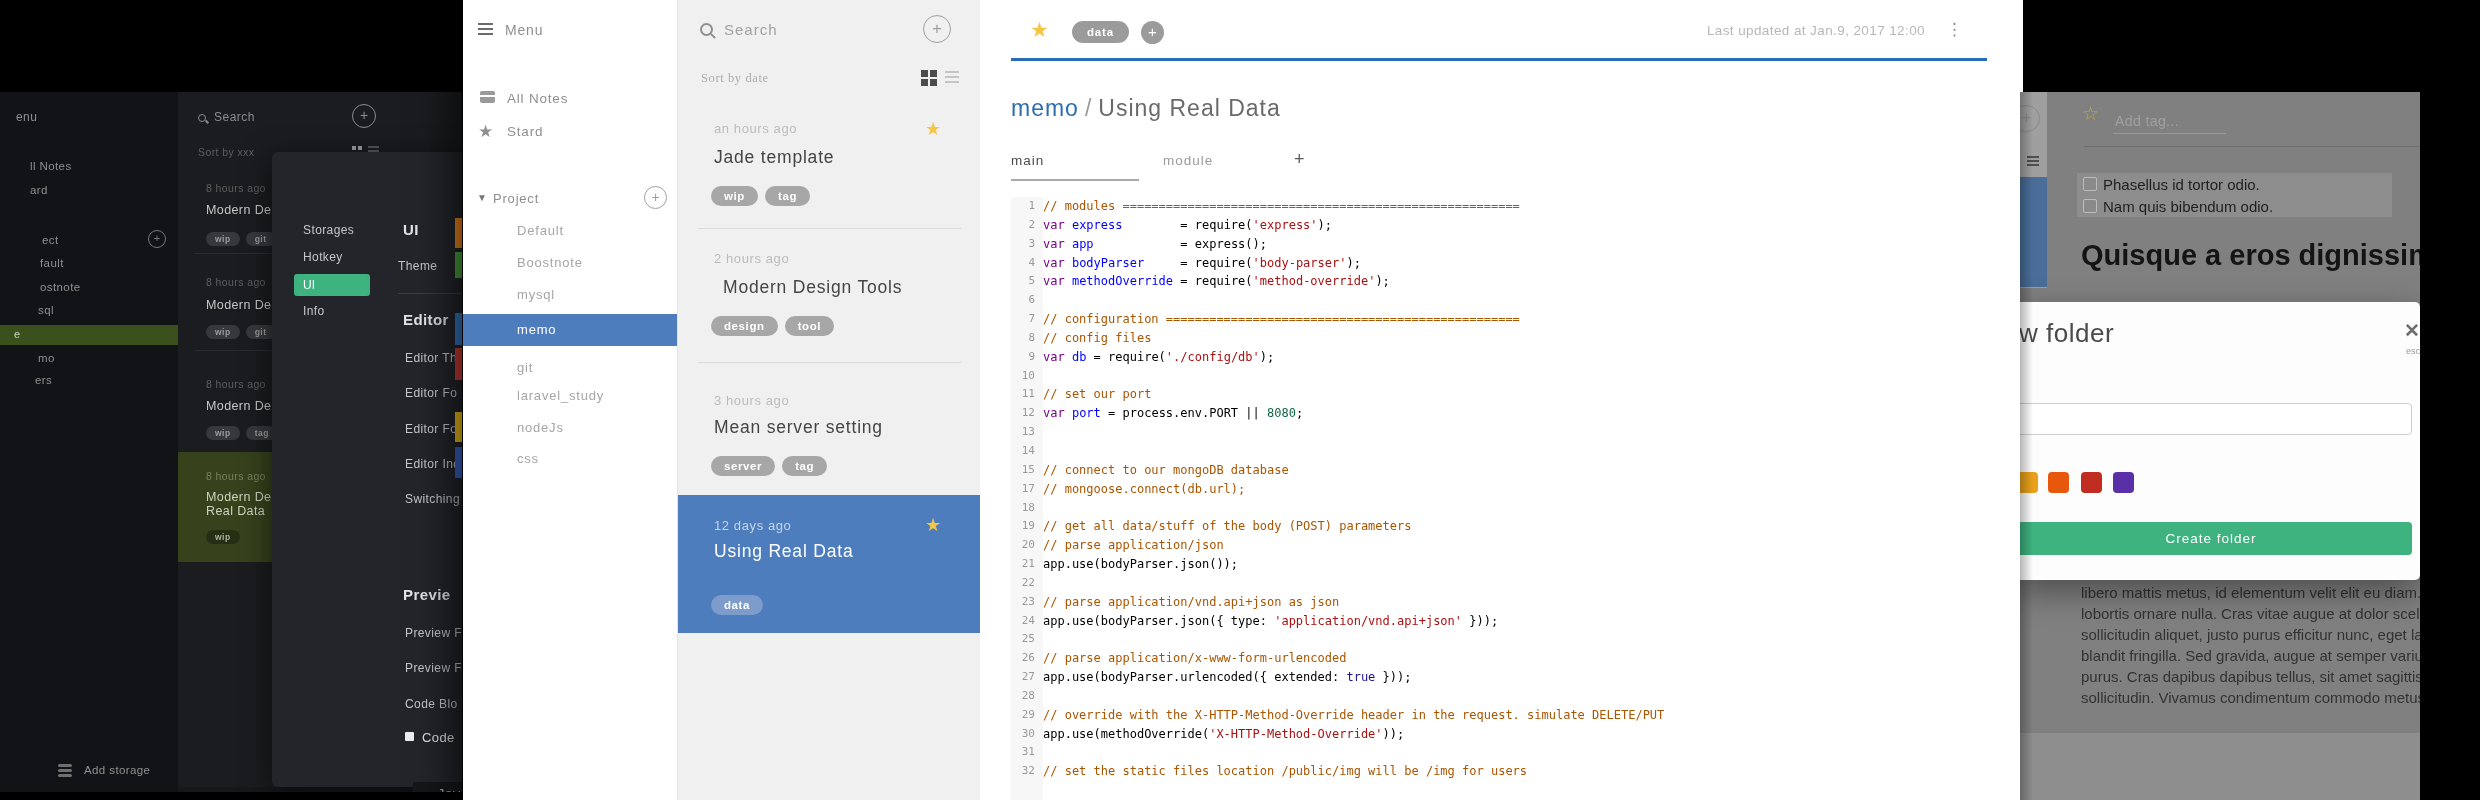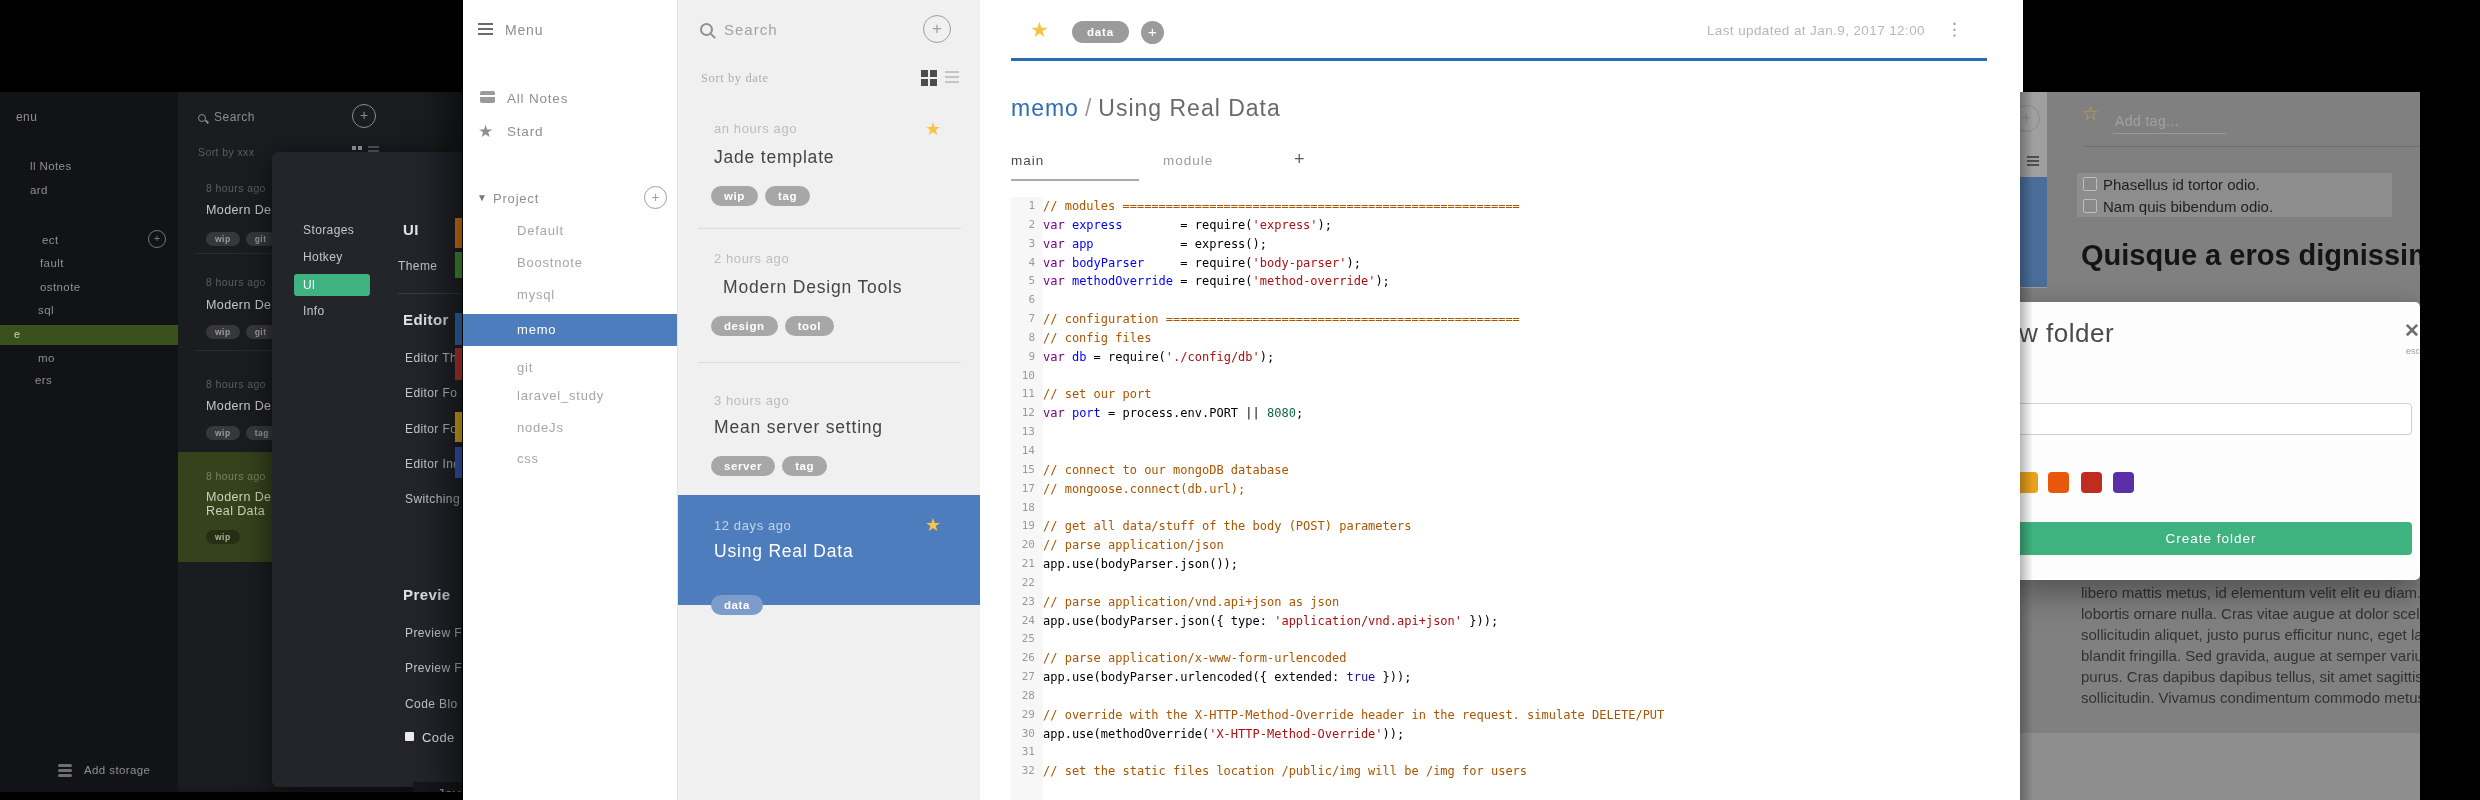--- a/index.html
+++ b/index.html
@@ -40,21 +40,21 @@
   .sel-folder span{position:absolute;left:54px;top:8px;color:#fff;font-size:13px;letter-spacing:.8px;}
 
   
   #fnotelist{position:absolute;left:677px;top:0;width:303px;height:800px;background:#f1f0f1;border-left:1px solid #e4e3e4;}
   .n-time{color:#bcbcbc;font-size:13px;letter-spacing:.6px;}
   .n-title{color:#454545;font-size:17.5px;letter-spacing:.8px;}
   .n-pillrow{position:absolute;display:flex;gap:7px;}
   .n-pill{height:20px;line-height:20px;padding:0 13px;border-radius:10px;background:#a7a7a7;color:#fff;
           font-size:11.5px;font-weight:bold;letter-spacing:.6px;}
   .n-div{position:absolute;left:20px;width:263px;height:1px;background:#dddcdd;}
-  .sel-note{position:absolute;left:0;top:495px;width:303px;height:110px;background:var(--accent-blue);}
+  .sel-note{position:absolute;left:0;top:495px;width:303px;height:138px;background:var(--accent-blue);}
   .sel-note .n-time{color:#c6d4e8;}
   .sel-note .n-title{color:#fff;}
   .sel-note .n-pill{background:#7d9bcb;}
   .star{color:var(--star-yellow);font-size:18px;}
 
   
   #feditor{position:absolute;left:980px;top:0;width:1043px;height:800px;background:#fff;overflow:hidden;}
   .e-pill{position:absolute;left:92px;top:21px;height:22px;line-height:22px;padding:0 15px;border-radius:11px;
           background:#9b9b9b;color:#fff;font-size:11.5px;font-weight:bold;letter-spacing:.8px;}
   .e-plus{position:absolute;left:161px;top:21px;width:23px;height:23px;border-radius:50%;background:#9b9b9b;

